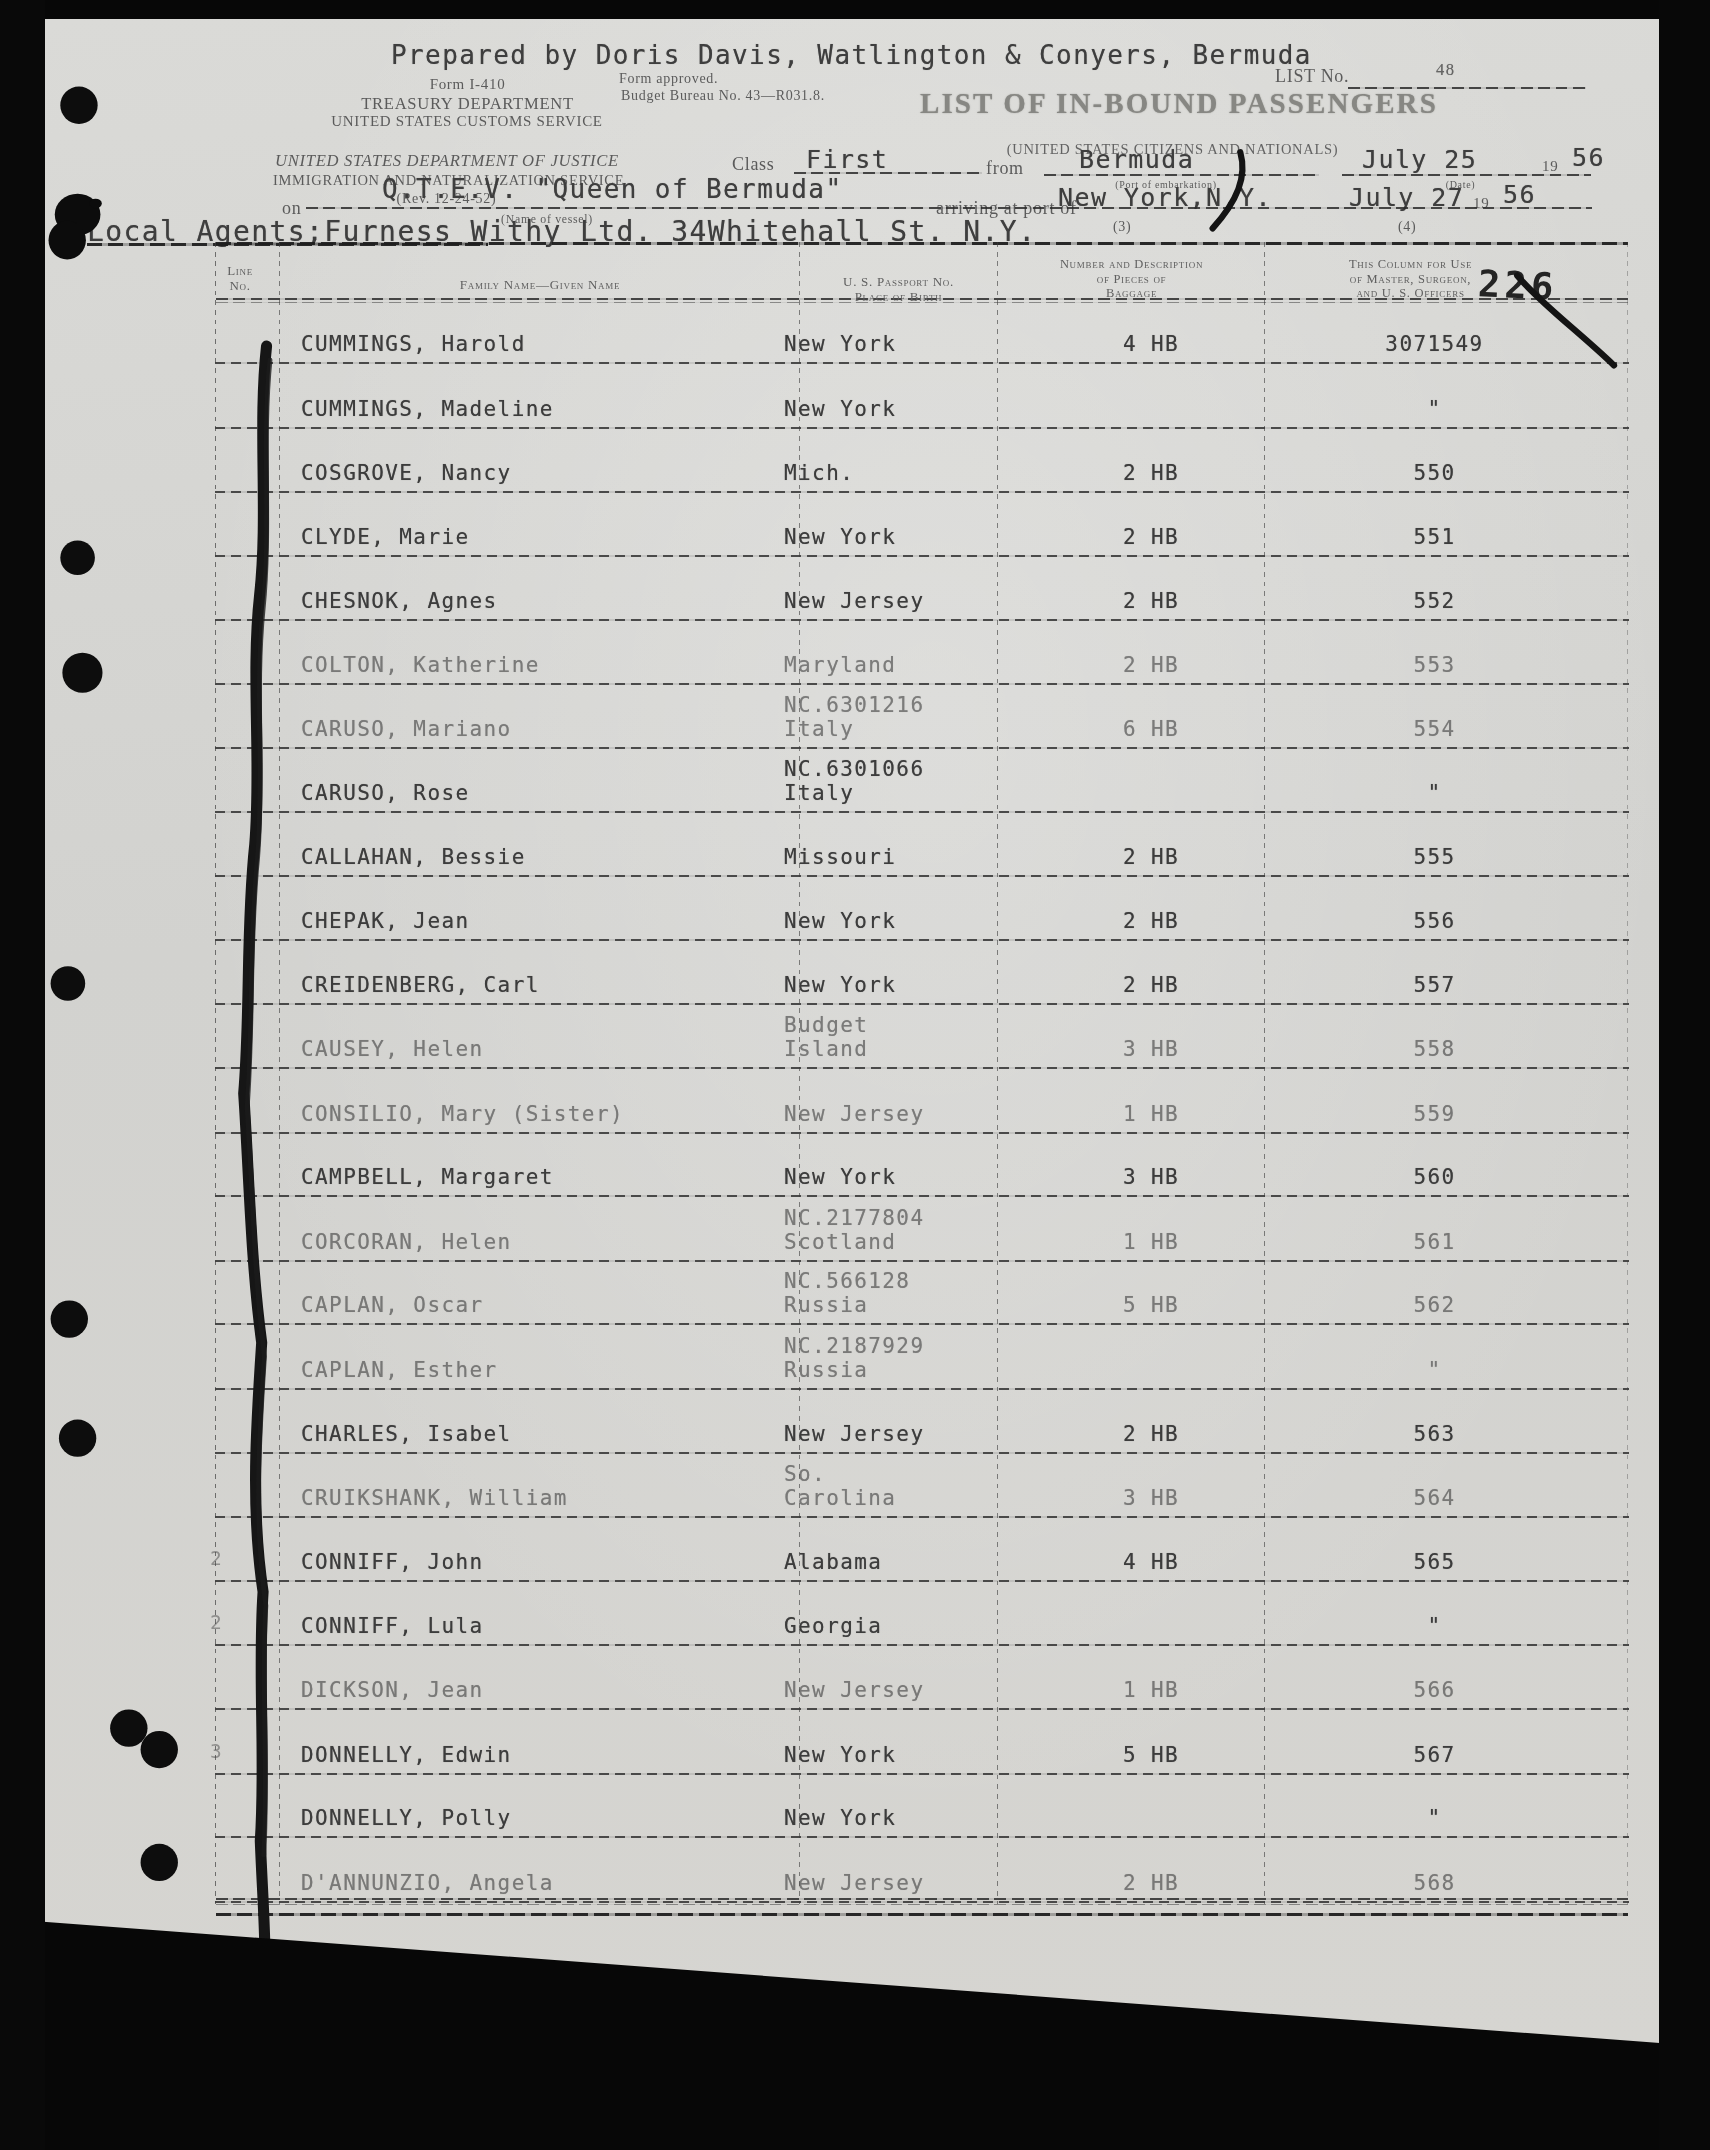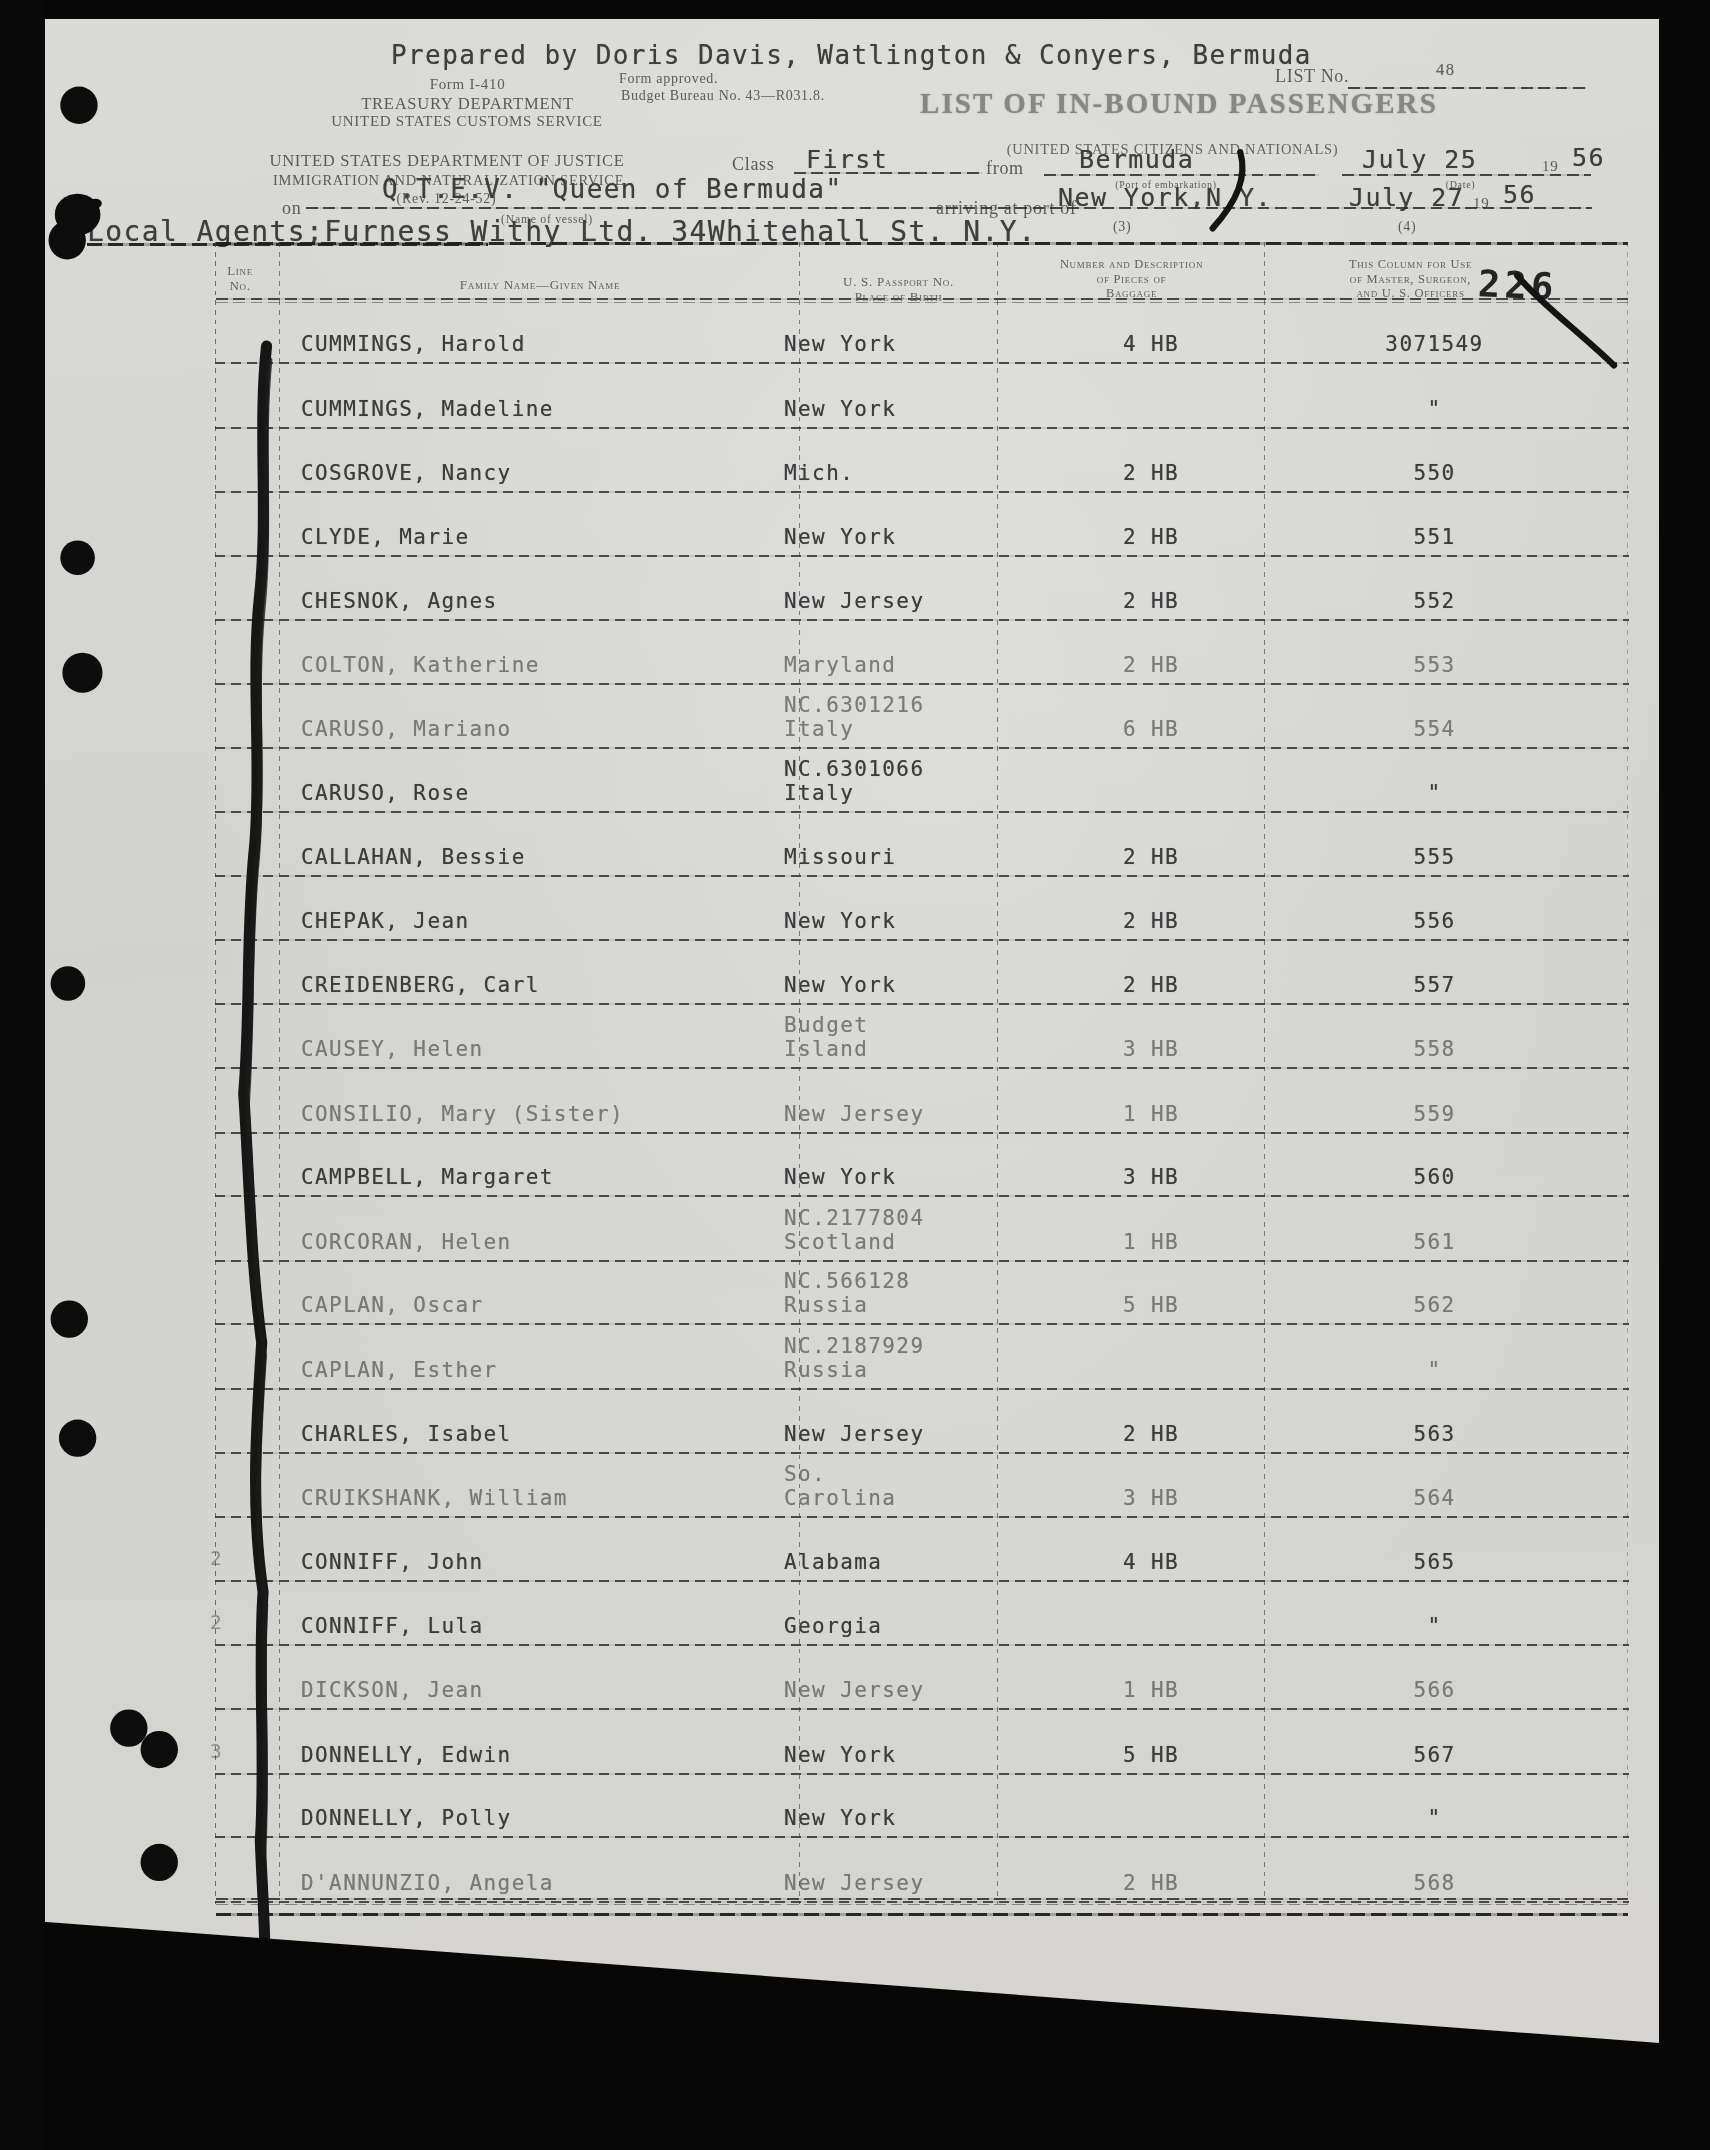--- a/index.html
+++ b/index.html
@@ -97,21 +97,21 @@
 
 <div class="sheet"></div>
 
 <div class="typed t38" style="left:391px;top:40px;">Prepared by Doris Davis, Watlington &amp; Conyers, Bermuda</div>
 <div class="print p20" style="left:619px;top:71px;">Form approved.</div>
 <div class="print p20" style="left:621px;top:88px;">Budget Bureau No. 43—R031.8.</div>
 
 <div class="print p22 printc" style="left:388px;top:76px;width:159px;">Form I-410</div>
 <div class="print p24 printc" style="left:343px;top:94px;width:249px;">TREASURY DEPARTMENT</div>
 <div class="print p22 printc" style="left:318px;top:113px;width:298px;">UNITED STATES CUSTOMS SERVICE</div>
-<div class="print p24 printc" style="left:253px;top:151px;width:388px;">UNITED STATES DEPARTMENT OF JUSTICE</div>
+<div class="print p24 printc" style="left:253px;top:151px;width:388px;font-style:italic;">UNITED STATES DEPARTMENT OF JUSTICE</div>
 <div class="print p21 printc" style="left:273px;top:172px;width:346px;">IMMIGRATION AND NATURALIZATION SERVICE</div>
 <div class="print p20 printc" style="left:346px;top:191px;width:201px;">(Rev. 12-24-52)</div>
 
 <div class="print p26" style="left:1275px;top:66px;">LIST No.</div>
 <div class="typed t24" style="left:1436px;top:60px;opacity:.75;font-family:Liberation Serif, serif;">48</div>
 <div class="stamp-title">LIST OF IN-BOUND PASSENGERS</div>
 <div class="print p21 printc" style="left:958px;top:141px;width:429px;color:#636363;">(UNITED STATES CITIZENS AND NATIONALS)</div>
 
 <div class="print p26" style="left:732px;top:154px;">Class</div>
 <div class="typed t36" style="left:806px;top:145px;">First</div>

